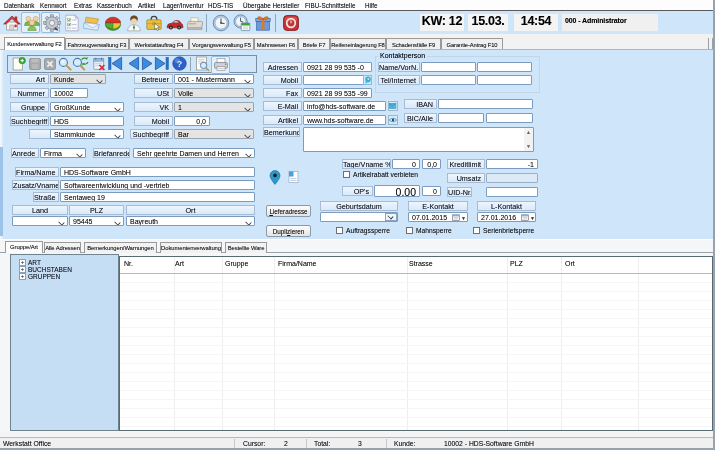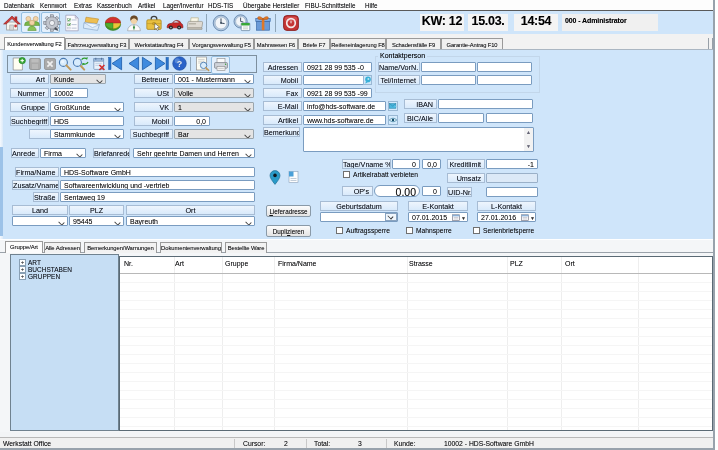--- a/index.html
+++ b/index.html
@@ -349,21 +349,21 @@
 <div class="lbl" style="left:342px;top:159px;width:49px;">Tage/Vname %</div>
 <div class="inp num" style="left:392px;top:159px;width:28px;">0</div>
 <div class="inp num" style="left:422px;top:159px;width:19px;">0,0</div>
 <div class="lbl" style="left:447px;top:159px;width:38px;">Kreditlimit</div>
 <div class="inp num" style="left:486px;top:159px;width:52px;">-1</div>
 <div class="cb" style="left:343px;top:171px;"></div>
 <div class="cbl" style="left:353px;top:171px;">Artikelrabatt verbieten</div>
 <div class="lbl" style="left:447px;top:173px;width:38px;">Umsatz</div>
 <div class="inp" style="left:486px;top:173px;width:52px;background:#dce9f7;border-color:#9ab0c8;">&nbsp;</div>
 <div class="lbl" style="left:342px;top:186px;width:31px;">OP's</div>
-<div class="inp num" style="left:374px;top:185px;width:46px;height:12px;font-size:10.5px;line-height:11px;border-radius:6px;">0.00</div>
+<div class="inp num" style="left:374px;top:185px;width:46px;height:12px;font-size:10.5px;line-height:11px;">0.00</div>
 <div class="inp num" style="left:422px;top:186px;width:19px;">0</div>
 <div class="lbl" style="left:447px;top:187px;width:25px;">UID-Nr.</div>
 <div class="inp" style="left:486px;top:187px;width:52px;">&nbsp;</div>
 
 <div class="btn" style="left:266px;top:205px;width:45px;height:12px;line-height:11px;"><u>L</u>ieferadresse</div>
 <div class="btn" style="left:266px;top:225px;width:45px;height:12px;line-height:11px;">Dupli<u>z</u>ieren</div>
 <div class="lbl lblc" style="left:320px;top:201px;width:78px;">Geburtsdatum</div>
 <div class="inp" style="left:320px;top:212px;width:78px;">&nbsp;</div>
     <div class="ab" style="left:385px;top:213px;width:12px;height:8px;border:1px solid #8aa4c0;background:#f0f6fc;"></div>
     <div class="ab" style="left:388px;top:214px;width:5px;height:5px;border-right:1px solid #333;border-bottom:1px solid #333;transform:rotate(45deg) scale(1,0.7);"></div>

